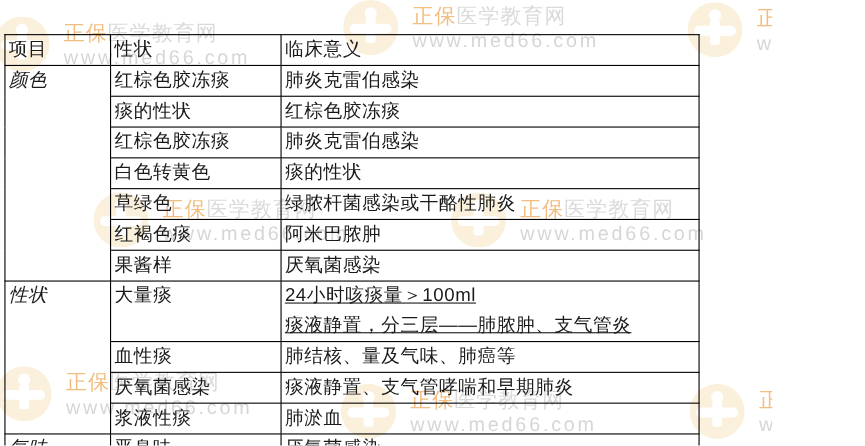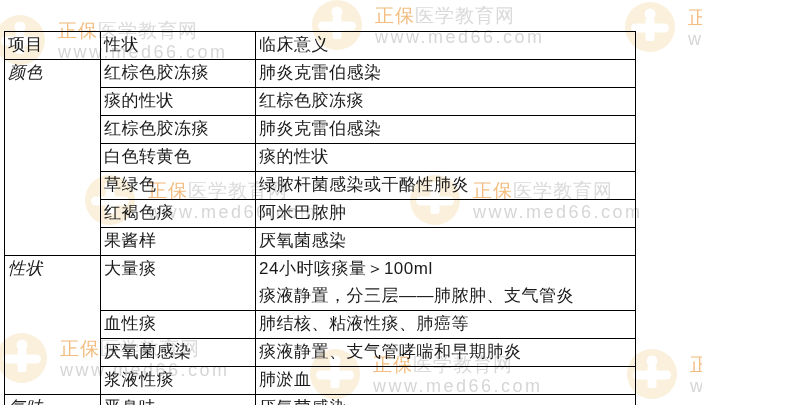--- a/index.html
+++ b/index.html
@@ -41,21 +41,21 @@
     border: 1.5px solid #000;
     padding: 0 4px 0 3px;
     height: 27px; line-height: 26px;
     vertical-align: top;
     white-space: nowrap; overflow: hidden;
     letter-spacing: 0.5px;
   }
   tr.row-tall td { height: 54px; }
   tr.row-last td { height: 21px; }
   td.cat-cell { vertical-align: top; font-style: italic; }
-  .cell-line { height: 27px; line-height: 26px; }
+  .cell-line { height: 27px; line-height: 26px; text-decoration: underline; }
 </style>
 </head>
 <body>
 
 <div class="page">
 
   <div class="wm-layer">
 
     <div class="wm-tile" style="left:-5px;top:15px">
       <svg class="wm-logo" width="50" height="50" viewBox="0 0 50 50">
@@ -225,21 +225,21 @@
         <tr class="row-tall">
           <td class="cat-cell" rowspan="4">性状</td>
           <td>大量痰</td>
           <td>
             <div class="cell-line">24小时咳痰量＞100ml</div>
             <div class="cell-line">痰液静置，分三层——肺脓肿、支气管炎</div>
           </td>
         </tr>
         <tr>
           <td>血性痰</td>
-          <td>肺结核、粘液性痰、肺癌等</td>
+          <td>肺结核、量及气味、肺癌等</td>
         </tr>
         <tr>
           <td>厌氧菌感染</td>
           <td>痰液静置、支气管哮喘和早期肺炎</td>
         </tr>
         <tr>
           <td>浆液性痰</td>
           <td>肺淤血</td>
         </tr>
 

